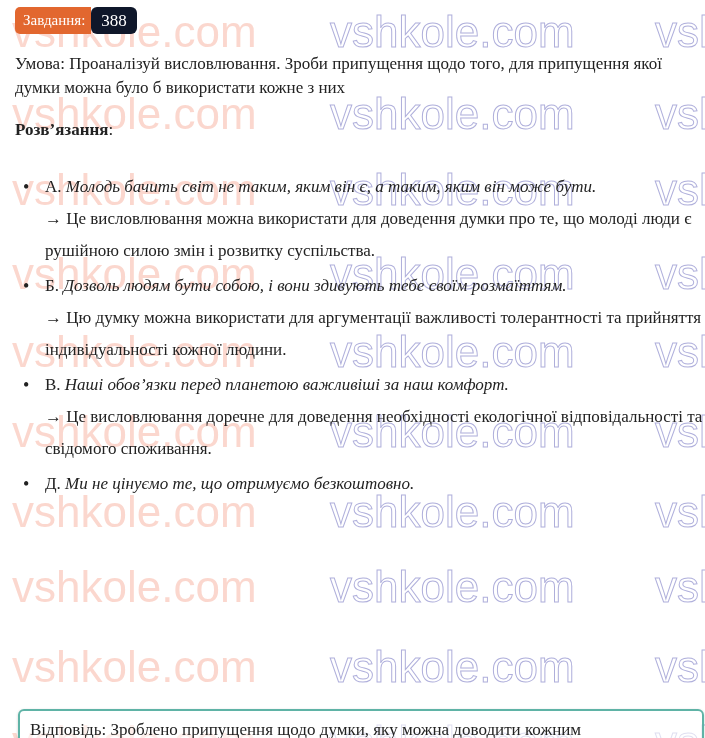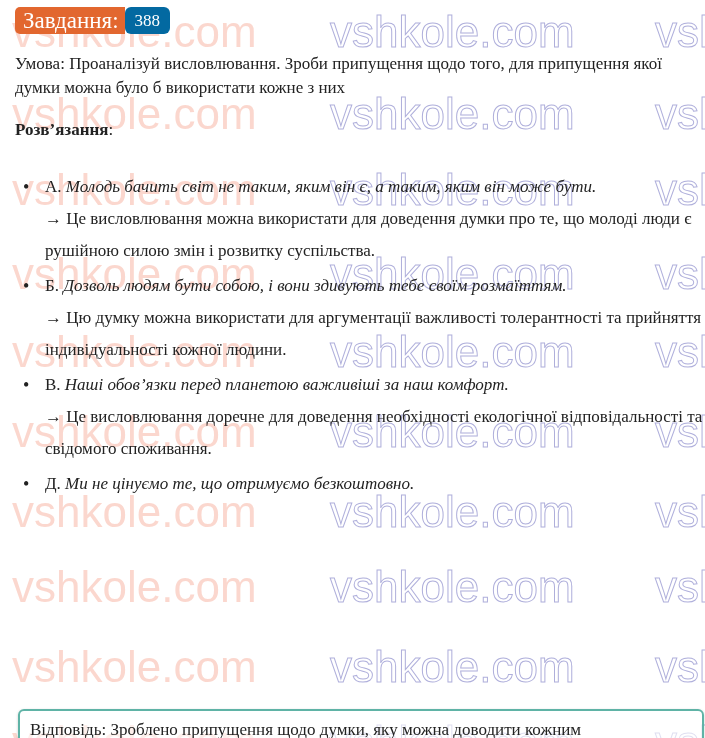--- a/index.html
+++ b/index.html
@@ -4,22 +4,22 @@
 <style>
   html, body { margin:0; padding:0; background:#ffffff; }
   body { width:705px; height:738px; position:relative; overflow:hidden;
          font-family:"Liberation Serif", serif; color:#222; font-size:17px; }
   .wm { position:absolute; font-family:"Liberation Sans", sans-serif; font-size:44px;
         line-height:44px; pointer-events:none; white-space:nowrap; z-index:0; }
   .wm-red { color:rgba(240,110,80,0.28); }
   .wm-out { color:transparent; -webkit-text-stroke:1px rgba(110,110,190,0.55); }
   .content { position:relative; z-index:1; }
   .badge { position:absolute; left:15px; top:7px; height:27px; display:flex; border-radius:5px; overflow:hidden; }
-  .badge-label { background:#e2672f; color:#fff; font-size:23px; line-height:27px; padding:0 6px 0 8px; }
-  .badge-num { background:#0369a1; color:#fff; font-size:17px; line-height:27px; padding:0 10px; border-radius:6px; margin-right:6px; }
+  .badge-label { background:#e2672f; color:#fff; font-size:15px; line-height:27px; padding:0 6px 0 8px; }
+  .badge-num { background:#0f172a; color:#fff; font-size:17px; line-height:27px; padding:0 10px; border-radius:6px; margin-right:6px; }
   .cond { position:absolute; left:15px; top:52px; width:680px; line-height:24px; }
   .sol-title { position:absolute; left:15px; top:120px; font-weight:bold; }
   ul.items { position:absolute; left:15px; top:163px; width:685px; margin:8px; padding:0; list-style:none; }
   ul.items li { position:relative; padding-left:22px; line-height:32px; margin-bottom:3px; }
   ul.items li::before { content:"•"; position:absolute; left:0; top:0; font-size:18px; }
   .quote { font-style:italic; }
   .answer { position:absolute; left:18px; top:669px; width:662px; border:2px solid #5fb3a6; border-radius:6px;
             padding:8px 10px; line-height:22px; box-shadow:0 1px 3px rgba(0,0,0,0.2); background:rgba(255,255,255,0.6);margin-top:40px; }
   b { font-weight:normal; }
 </style>

